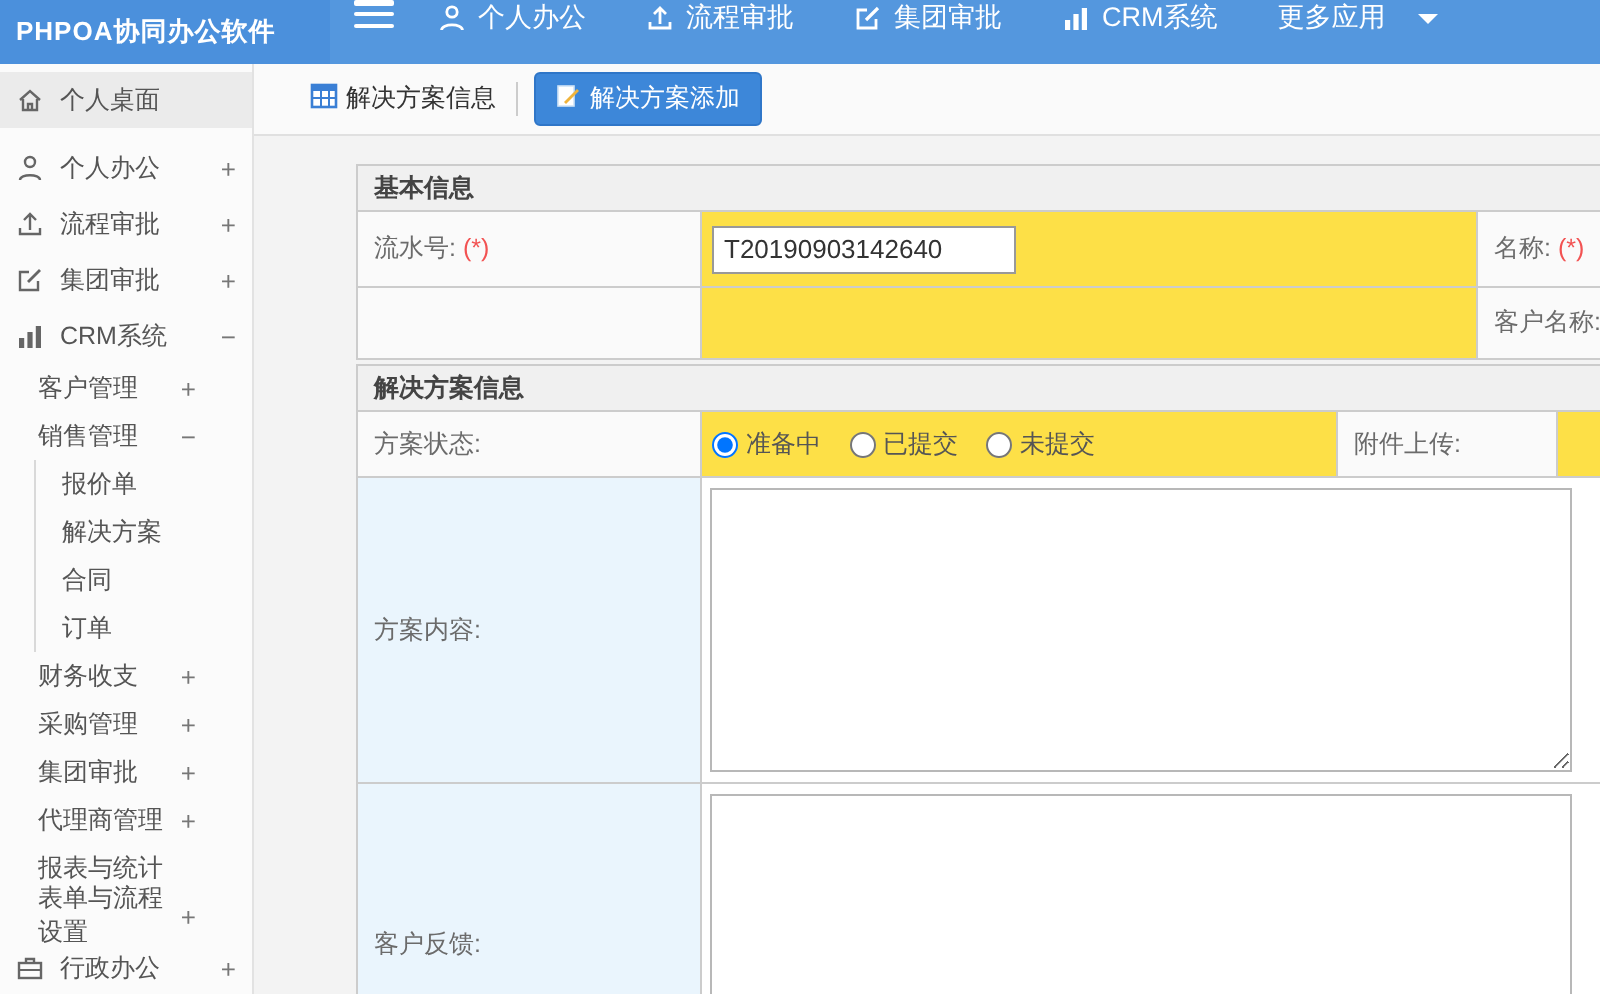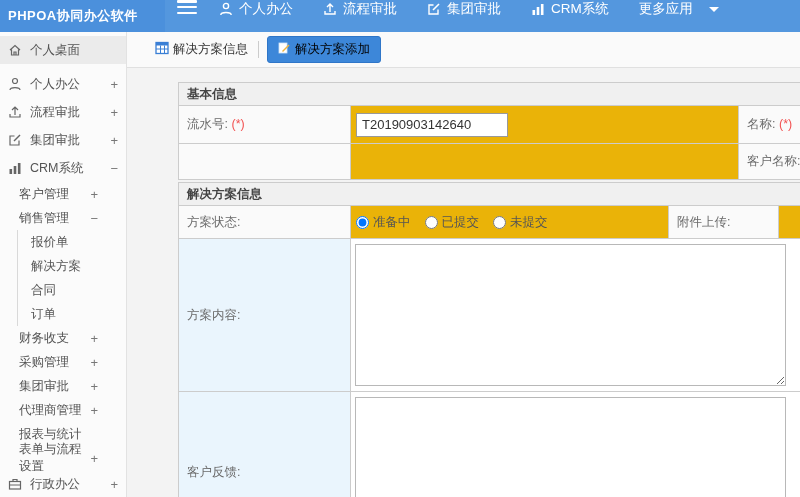--- a/index.html
+++ b/index.html
@@ -32,29 +32,29 @@
   .lvl2 { height:24px; padding-left:19px; padding-right:28px; }
   .lvl2 .toggle { margin-left:auto; color:#777; font-size:13px; }
   .lvl3 { height:24px; margin-left:17px; border-left:1px solid #d9d9d9; padding-left:13px; }
 
   .main { flex:1; display:flex; flex-direction:column; min-width:0; }
   .toolbar { height:36px; background:#fafafa; border-bottom:1px solid #e0e0e0;
     display:flex; align-items:center; padding-left:28px; flex-shrink:0; }
   .tab { display:flex; align-items:center; gap:4px; font-size:12.5px; color:#333;
     padding-right:10px; border-right:1px solid #ccc; cursor:pointer; }
   .tab-active { display:flex; align-items:center; gap:5px; margin-left:8px; background:#3d87d9;
-    border:1px solid #2f76c8; color:#000000; font-size:12.5px; padding:4px 10px; border-radius:3px; cursor:pointer; }
+    border:1px solid #2f76c8; color:#ffffff; font-size:12.5px; padding:4px 10px; border-radius:3px; cursor:pointer; }
 
   .content { flex:1; background:#f3f3f3; padding:14px 0 0 51px; overflow:hidden; }
   table.form { border-collapse:collapse; table-layout:fixed; width:860px; font-size:12.5px; color:#6b6b6b; }
   table.form td { border:1px solid #ccc; }
   td.section { background:#f0f0f0; font-weight:bold; color:#444; height:23px; padding-left:8px; }
   td.lbl { background:#fafafa; padding-left:8px; }
   td.lbl.blue { background:#eaf5fd; }
-  td.fld { background:#eab308; padding-left:5px; }
+  td.fld { background:#fde047; padding-left:5px; }
   tr.r-serial td { height:38px; }
   tr.r-name2 td { height:36px; }
   tr.r-status td { height:33px; }
   .txtin { width:152px; height:24px; border:1px solid #999; font-size:13px; color:#333;
     padding:2px 5px; font-family:"Liberation Sans","DejaVu Sans",sans-serif; }
   .radios { display:flex; align-items:center; gap:14px; }
   .radios label { display:flex; align-items:center; gap:4px; color:#555; cursor:pointer; }
   td.ta-cell { padding:5px 4px; background:#fff; }
   textarea { display:block; width:431px; border:1px solid #b8b8b8; resize:both;
     font-family:"Liberation Sans","DejaVu Sans",sans-serif; }

